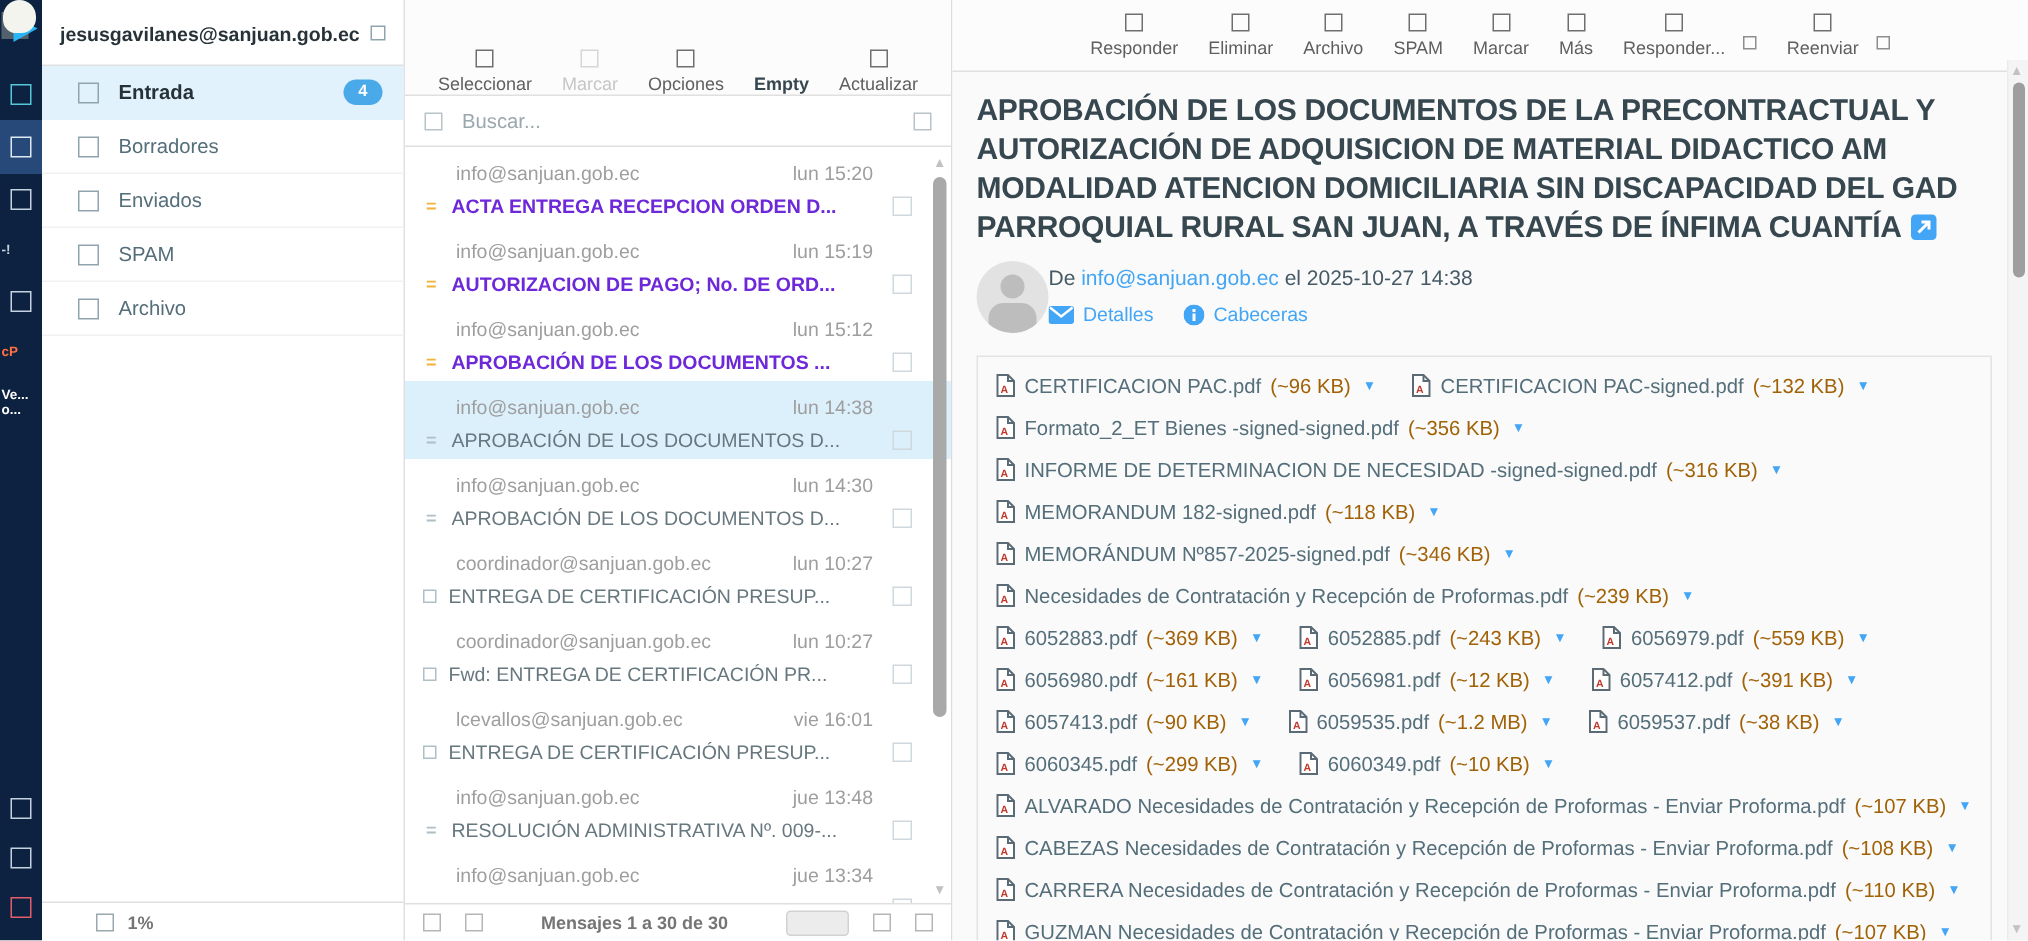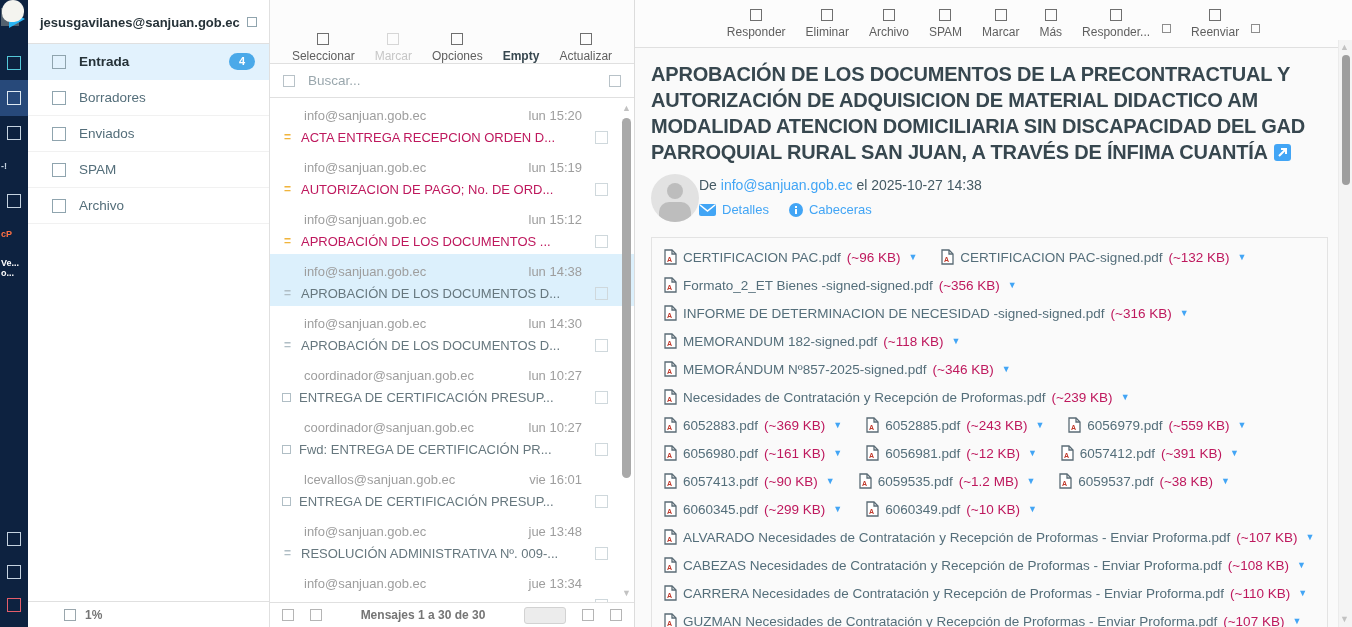--- a/index.html
+++ b/index.html
@@ -67,21 +67,21 @@
   .msg-list { flex:1; overflow:hidden; position:relative; }
   .msg-item { height:52px; cursor:pointer; }
   .msg-item.selected { background:#dcf0fc; }
   .msg-line1 { height:26px; display:flex; align-items:flex-end; padding:0 52px 1px 34px; font-size:13px; color:#9e9e9e; }
   .msg-time { margin-left:auto; }
   .msg-line2 { height:26px; display:flex; align-items:center; gap:8px; padding:0 26px 0 12px; font-size:13px; color:#66777e; }
   .marker { width:11px; flex:none; text-align:center; font-size:12px; font-weight:bold; line-height:10px; }
   .marker.flag-yellow { color:#f0b43c; }
   .marker.flag-gray { color:#b0bec5; }
   .msg-subject { flex:1; white-space:nowrap; overflow:hidden; }
-  .msg-item.unread .msg-subject { font-weight:normal; color:#be185d; }
+  .msg-item.unread .msg-subject { font-weight:bold; color:#6d28d9; }
   .msg-check { width:13px; height:13px; border:1.5px solid #cfd8dc; flex:none; }
 
   .list-scroll-thumb { position:absolute; right:3px; top:20px; width:9px; height:360px; background:#a9a9a9; border-radius:5px; }
   .scroll-arrow { position:absolute; right:3px; font-size:9px; color:#c2c2c2; line-height:9px; }
 
   .list-footer { height:25px; flex:none; border-top:1px solid #e0e0e0; display:flex; align-items:center;
                  gap:16px; padding:0 12px; font-size:12px; }
   .list-footer .tofu { color:#b5b5b5; }
   .footer-status { flex:1; text-align:center; font-weight:bold; color:#757575; }
   .footer-box { width:42px; height:17px; background:#ececec; border:1px solid #d2d2d2; border-radius:3px; flex:none; }
@@ -101,21 +101,21 @@
   .avatar .head { position:absolute; left:16px; top:9px; width:16px; height:16px; border-radius:50%; background:#bdbdbd; }
   .avatar .torso { position:absolute; left:8px; top:28px; width:32px; height:22px; border-radius:10px 10px 0 0; background:#bdbdbd; }
   .from-line { font-size:14px; color:#455a64; margin-top:3px; }
   .from-line a { color:#42a5f5; text-decoration:none; cursor:pointer; }
   .meta-actions { display:flex; align-items:center; gap:20px; margin-top:9px; }
   .meta-link { display:inline-flex; align-items:center; gap:6px; font-size:13px; color:#42a5f5; cursor:pointer; }
 
   .attachments { margin-top:15px; border:1px solid #e3e3e3; width:677px; padding:5px 12px; background:transparent; }
   .att-row { height:28px; display:flex; align-items:center; gap:24px; white-space:nowrap; }
   .att { display:inline-flex; align-items:center; gap:6px; font-size:13.5px; color:#546e7a; cursor:pointer; }
-  .att .size { color:#be185d; }
+  .att .size { color:#a16207; }
   .att .caret { color:#42a5f5; font-size:9px; margin-left:2px; }
   .pdf-icon { flex:none; }
 
   .read-scrollbar { position:absolute; right:0; top:40px; bottom:0; width:14px; background:#f4f4f4; border-left:1px solid #ebebeb; }
   .read-scroll-thumb { position:absolute; left:3px; top:15px; width:8px; height:130px; background:#9e9e9e; border-radius:4px; }
   .read-scrollbar .scroll-arrow { right:3px; }
 </style>
 </head>
 <body>
 

